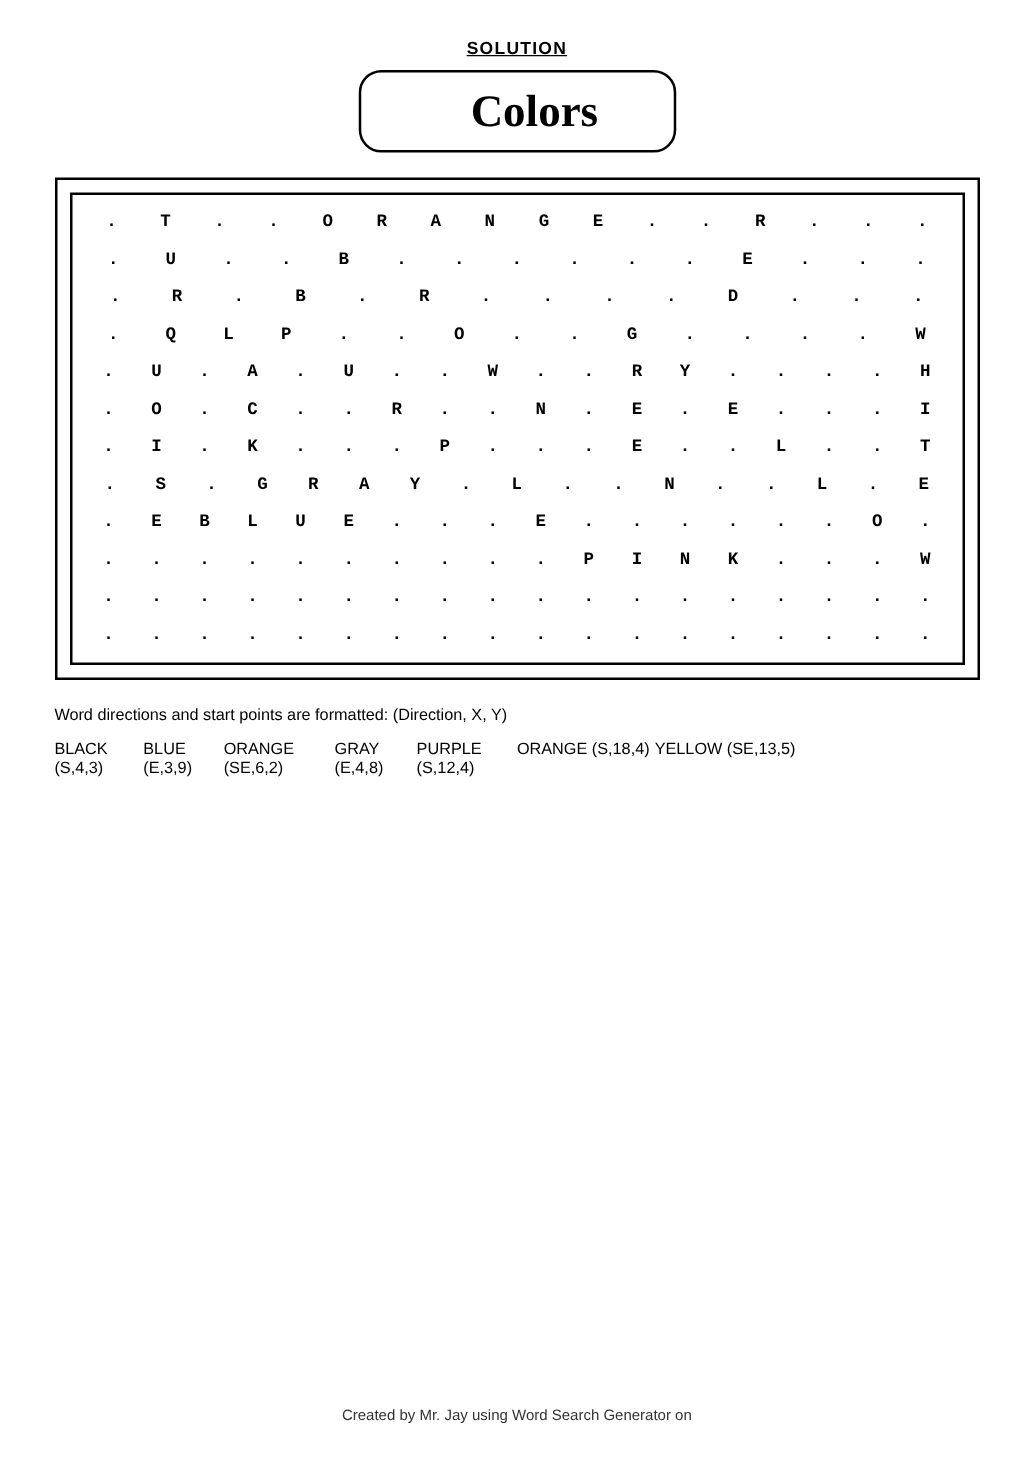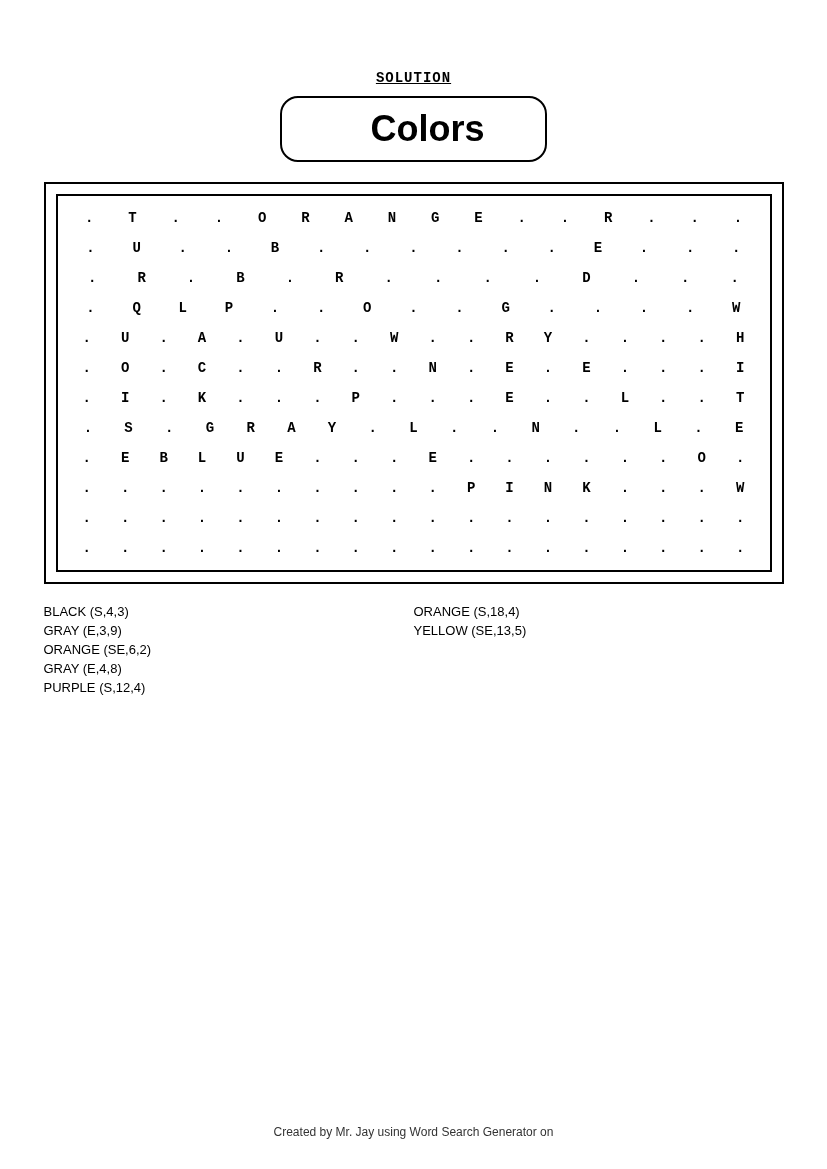--- a/index.html
+++ b/index.html
@@ -12,37 +12,36 @@
     }
     .page {
       width: 827px;
       min-height: 1169px;
       padding: 30px 40px 30px 40px;
       display: flex;
       flex-direction: column;
       align-items: center;
     }
     .solution-title {
-      font-family: Liberation Mono, monospace;
+      font-family: Liberation Sans, sans-serif;
       font-size: 14px;
       font-weight: bold;
       text-decoration: underline;
       letter-spacing: 1px;
       margin-bottom: 10px;
       align-self: center;
-      margin-top: 40px;
     }
     .title-box {
       border: 2px solid #000;
       border-radius: 18px;
       padding: 10px 60px;
       margin-bottom: 20px;
     }
     .title-box span {
-      font-family: Liberation Sans, sans-serif;
+      font-family: Liberation Serif, serif;
       font-size: 36px;
       font-weight: bold;
       margin-left: 28px;
     }
     .outer-border {
       border: 2px solid #000;
       padding: 10px;
       width: 740px;
       margin-bottom: 20px;
     }
@@ -77,21 +76,20 @@
       margin-bottom: 12px;
     }
     .word-list {
       display: flex;
       gap: 0;
       width: 100%;
     }
     .word-column {
       flex: 1;
       display: flex;
-      flex-direction: column;
       gap: 4px;
     }
     .word-item {
       font-size: 13px;
       font-family: Arial, sans-serif;
     }
     .footer {
       margin-top: auto;
       padding-top: 40px;
       text-align: center;
@@ -336,24 +334,25 @@
           <div class="grid-cell">.</div>
           <div class="grid-cell">.</div>
           <div class="grid-cell">.</div>
           <div class="grid-cell">.</div>
           <div class="grid-cell">.</div>
         </div>
       </div>
   </div>
 
   <div class="directions-section">
+    <div class="directions-text">Word directions and start points are formatted: (Direction, X, Y)</div>
     <div class="word-list" id="word-list">
     <div class="word-column">
           <div class="word-item">BLACK (S,4,3)</div>
-          <div class="word-item">GRAY (E,3,9)</div>
+          <div class="word-item">BLUE (E,3,9)</div>
           <div class="word-item">ORANGE (SE,6,2)</div>
           <div class="word-item">GRAY (E,4,8)</div>
           <div class="word-item">PURPLE (S,12,4)</div>
         </div>
         <div class="word-column">
           <div class="word-item">ORANGE (S,18,4)</div>
           <div class="word-item">YELLOW (SE,13,5)</div>
         </div>
       </div>
   </div>

